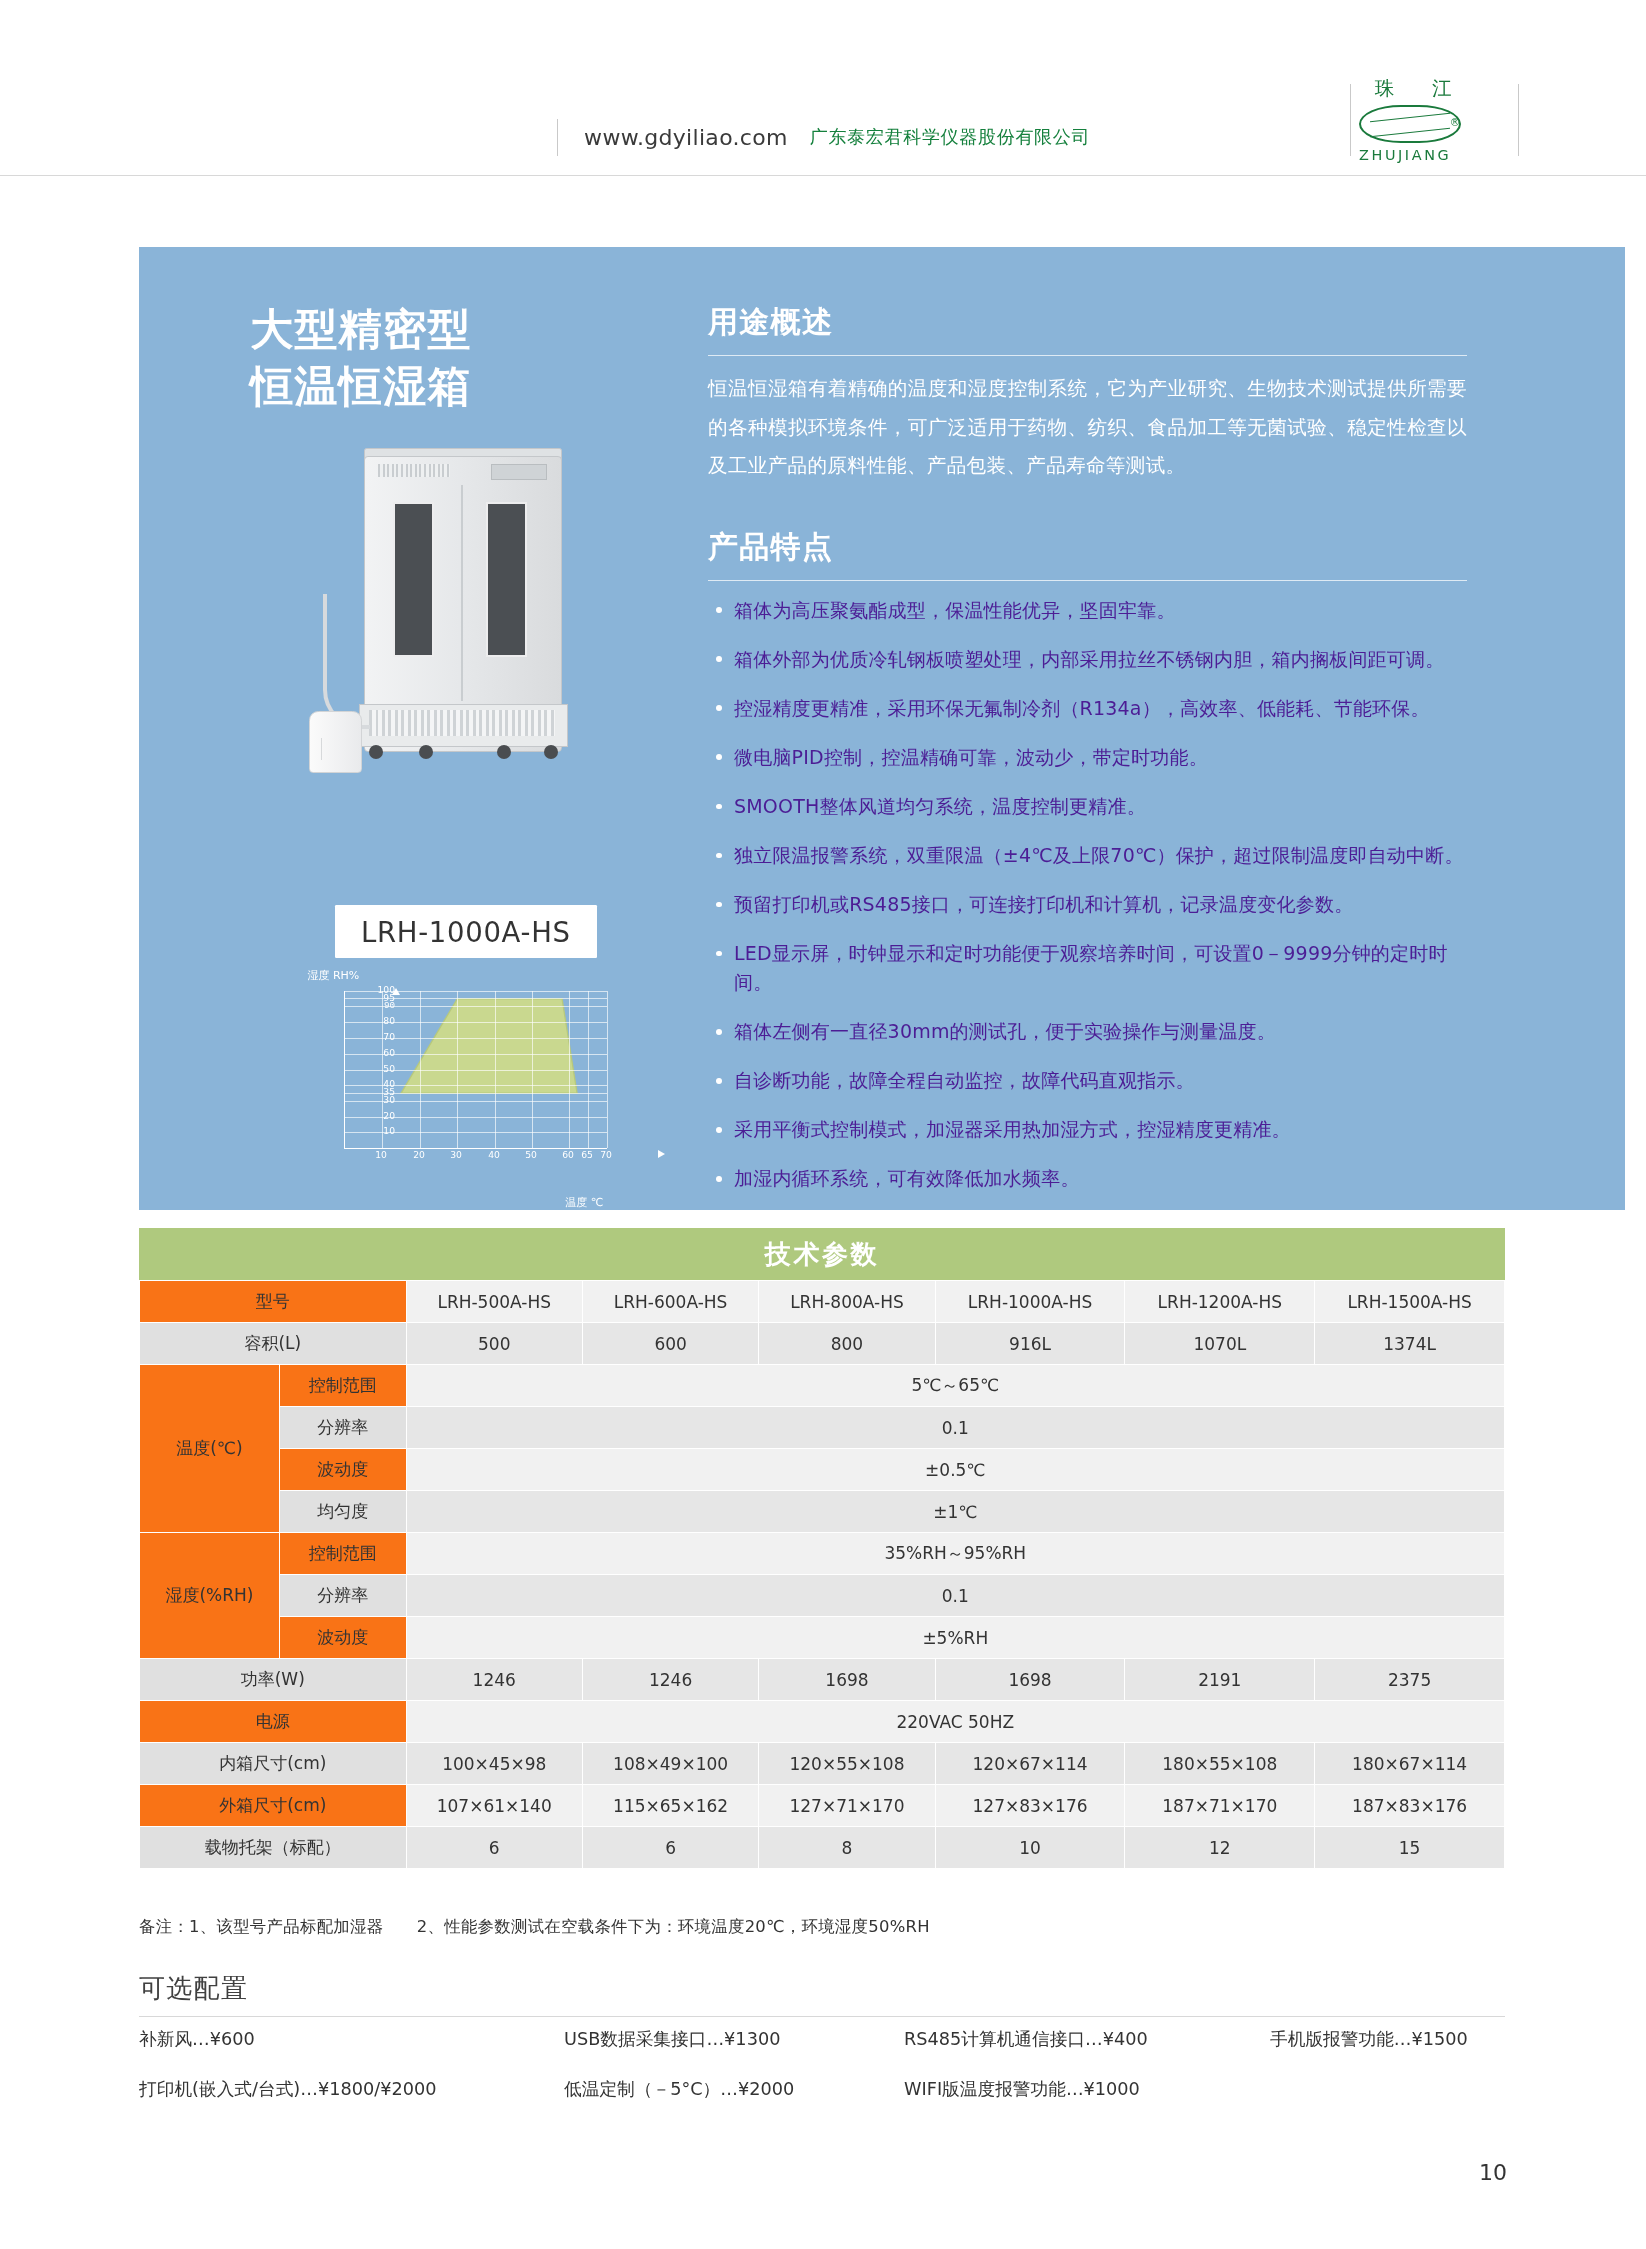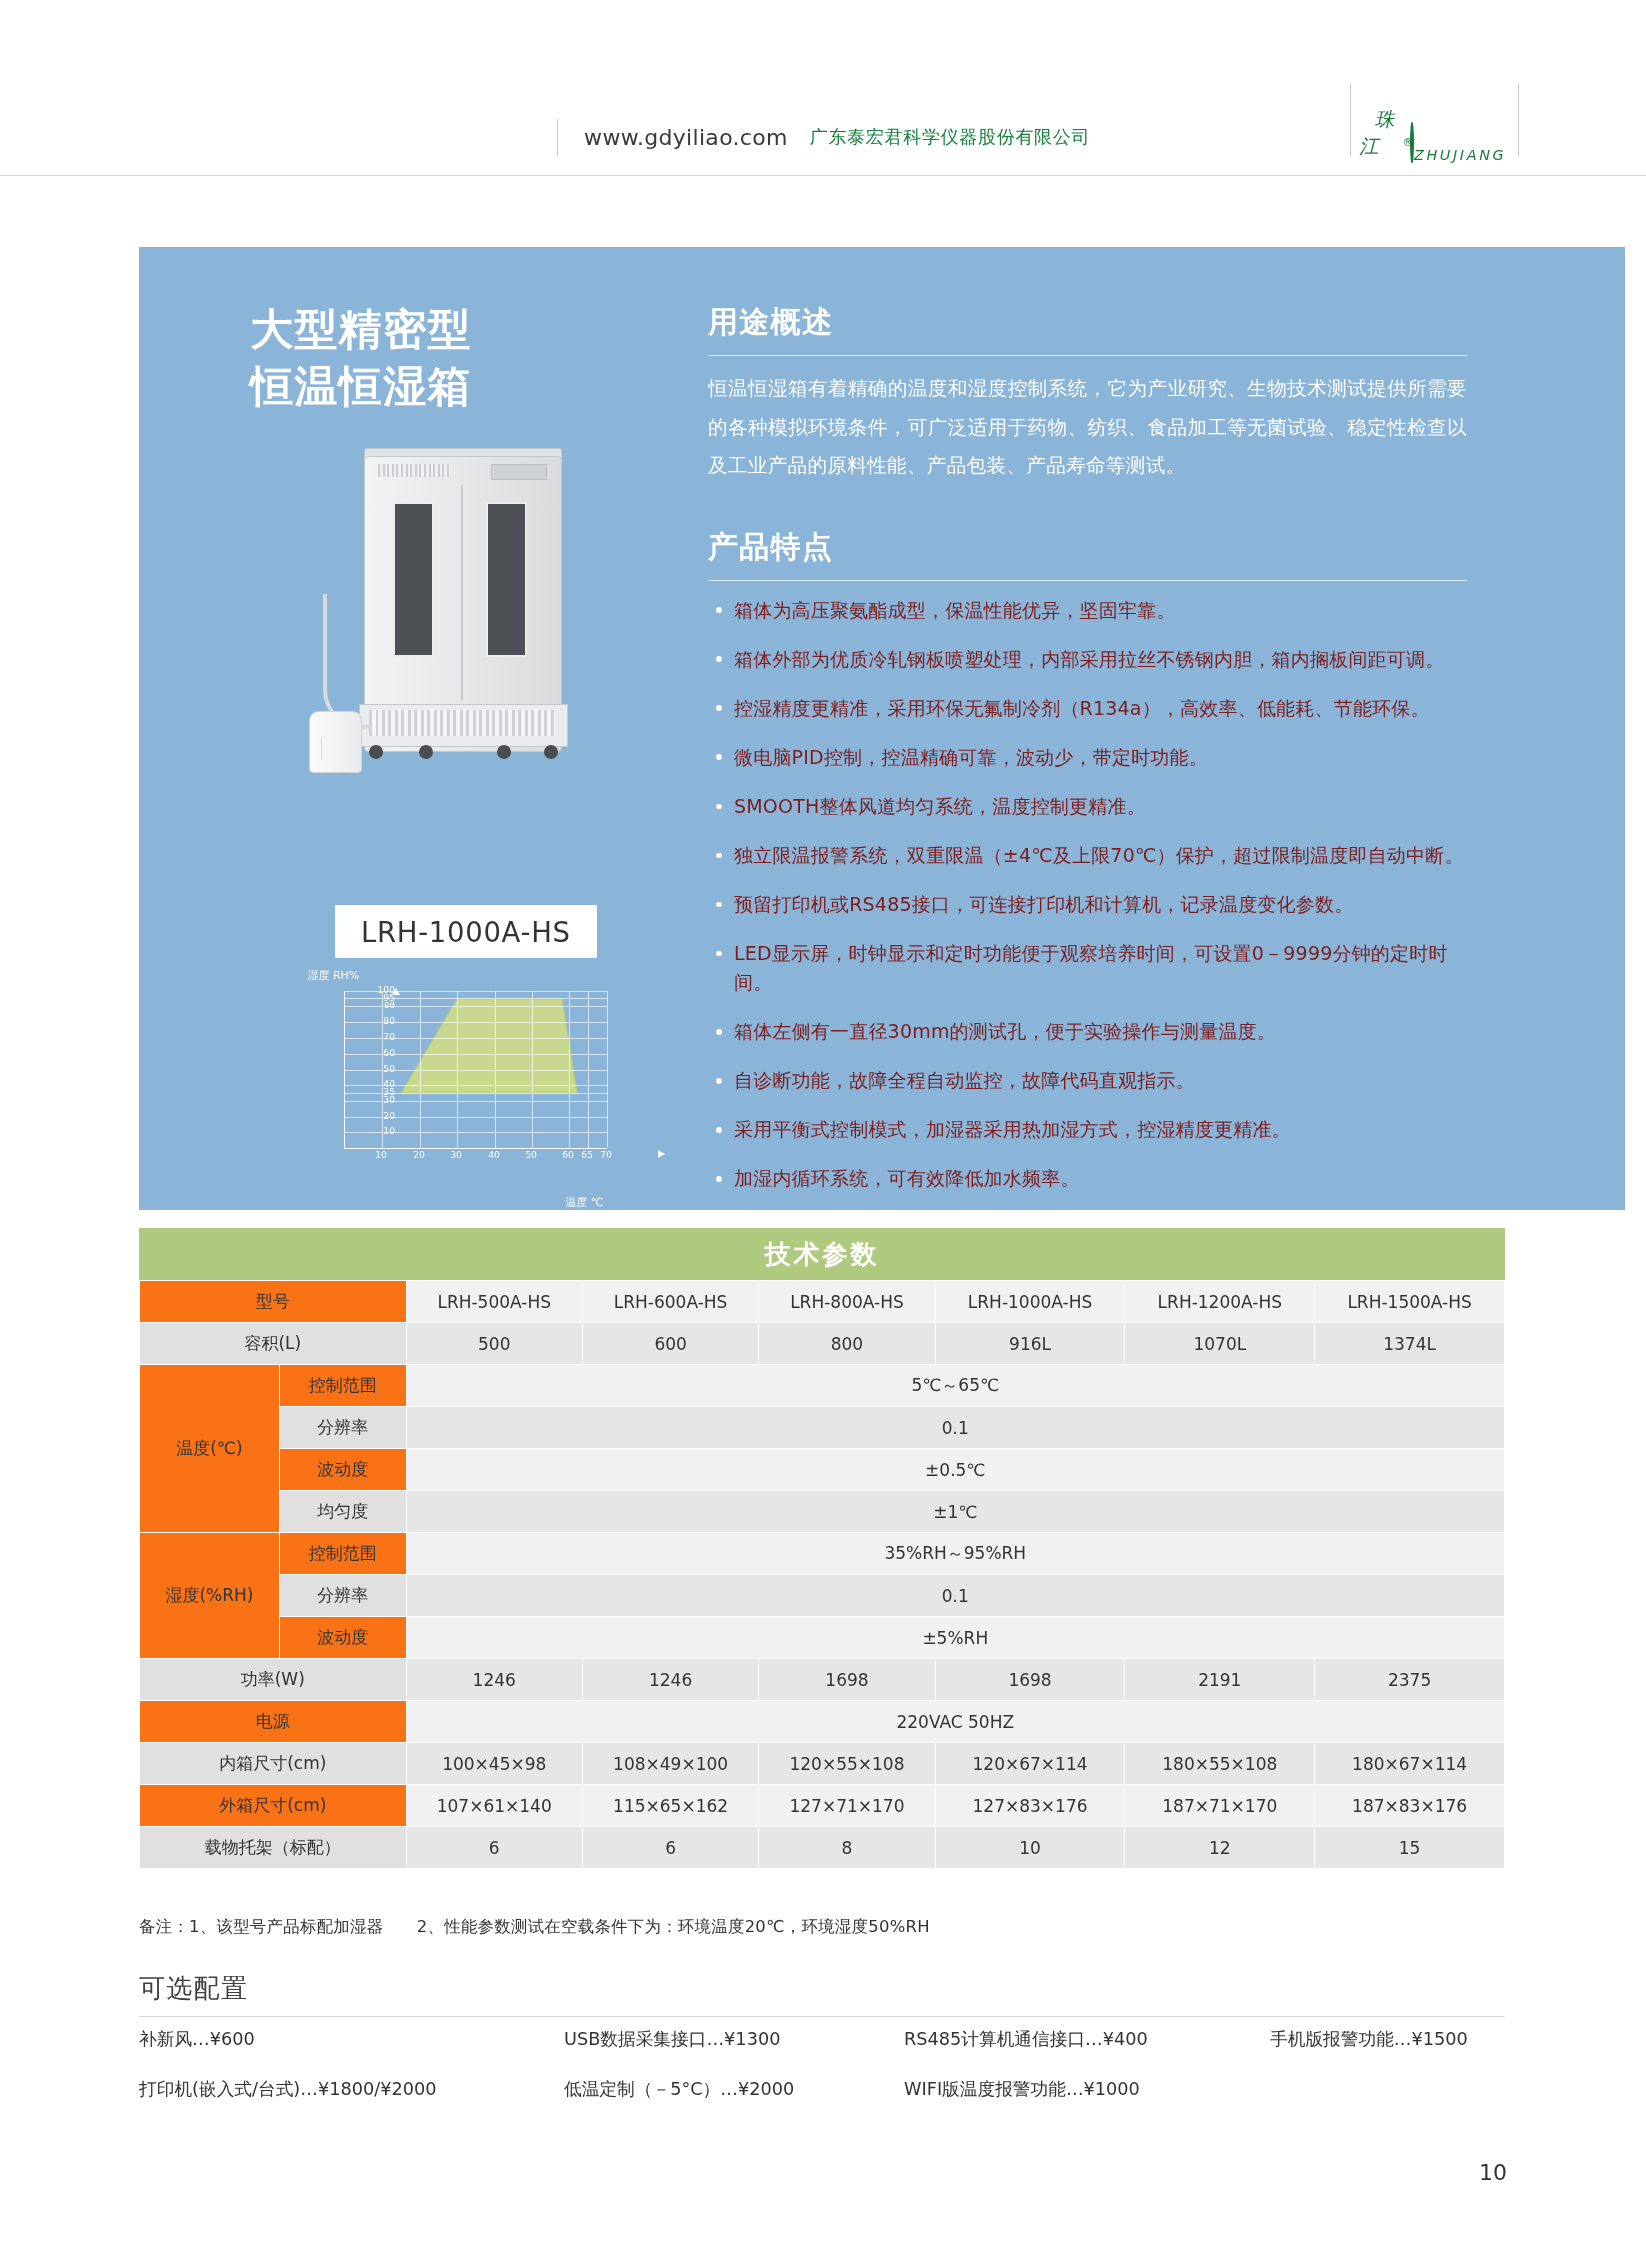--- a/index.html
+++ b/index.html
@@ -57,24 +57,23 @@
     font-size:18px;
     color:#15803d;
     letter-spacing:0.7px;
   }
   .logo{
     position:absolute;
     right:151px; top:75px;
     width:137px;
     height:88px;
     display:flex;
-    flex-direction:row;
-    align-items:flex-end;
+    flex-direction:column;
+    align-items:flex-start;
     justify-content:flex-start;
-    font-style:italic;
   }
   .logo-divider{
     position:absolute;
     right:296px; top:84px;
     width:1.3px;
     height:72px;
     background:#c9c9c9;
   }
   .logo-divider2{
     position:absolute;
@@ -366,21 +365,21 @@
   ul.feat{
     list-style:none;
     margin:3.9px 0 0 0;
     padding:0;
   }
   ul.feat li{
     position:relative;
     padding-left:26px;
     font-size:19px;
     line-height:1.55;
-    color:#7f1d1d;
+    color:#4c1d95;
     margin-bottom:19.6px;
     letter-spacing:0.2px;
   }
   ul.feat li:before{
     content:"";
     position:absolute;
     left:7.9px; top:11.8px;
     width:5.9px;height:5.9px;
     border-radius:50%;
     background:#ffffff;

